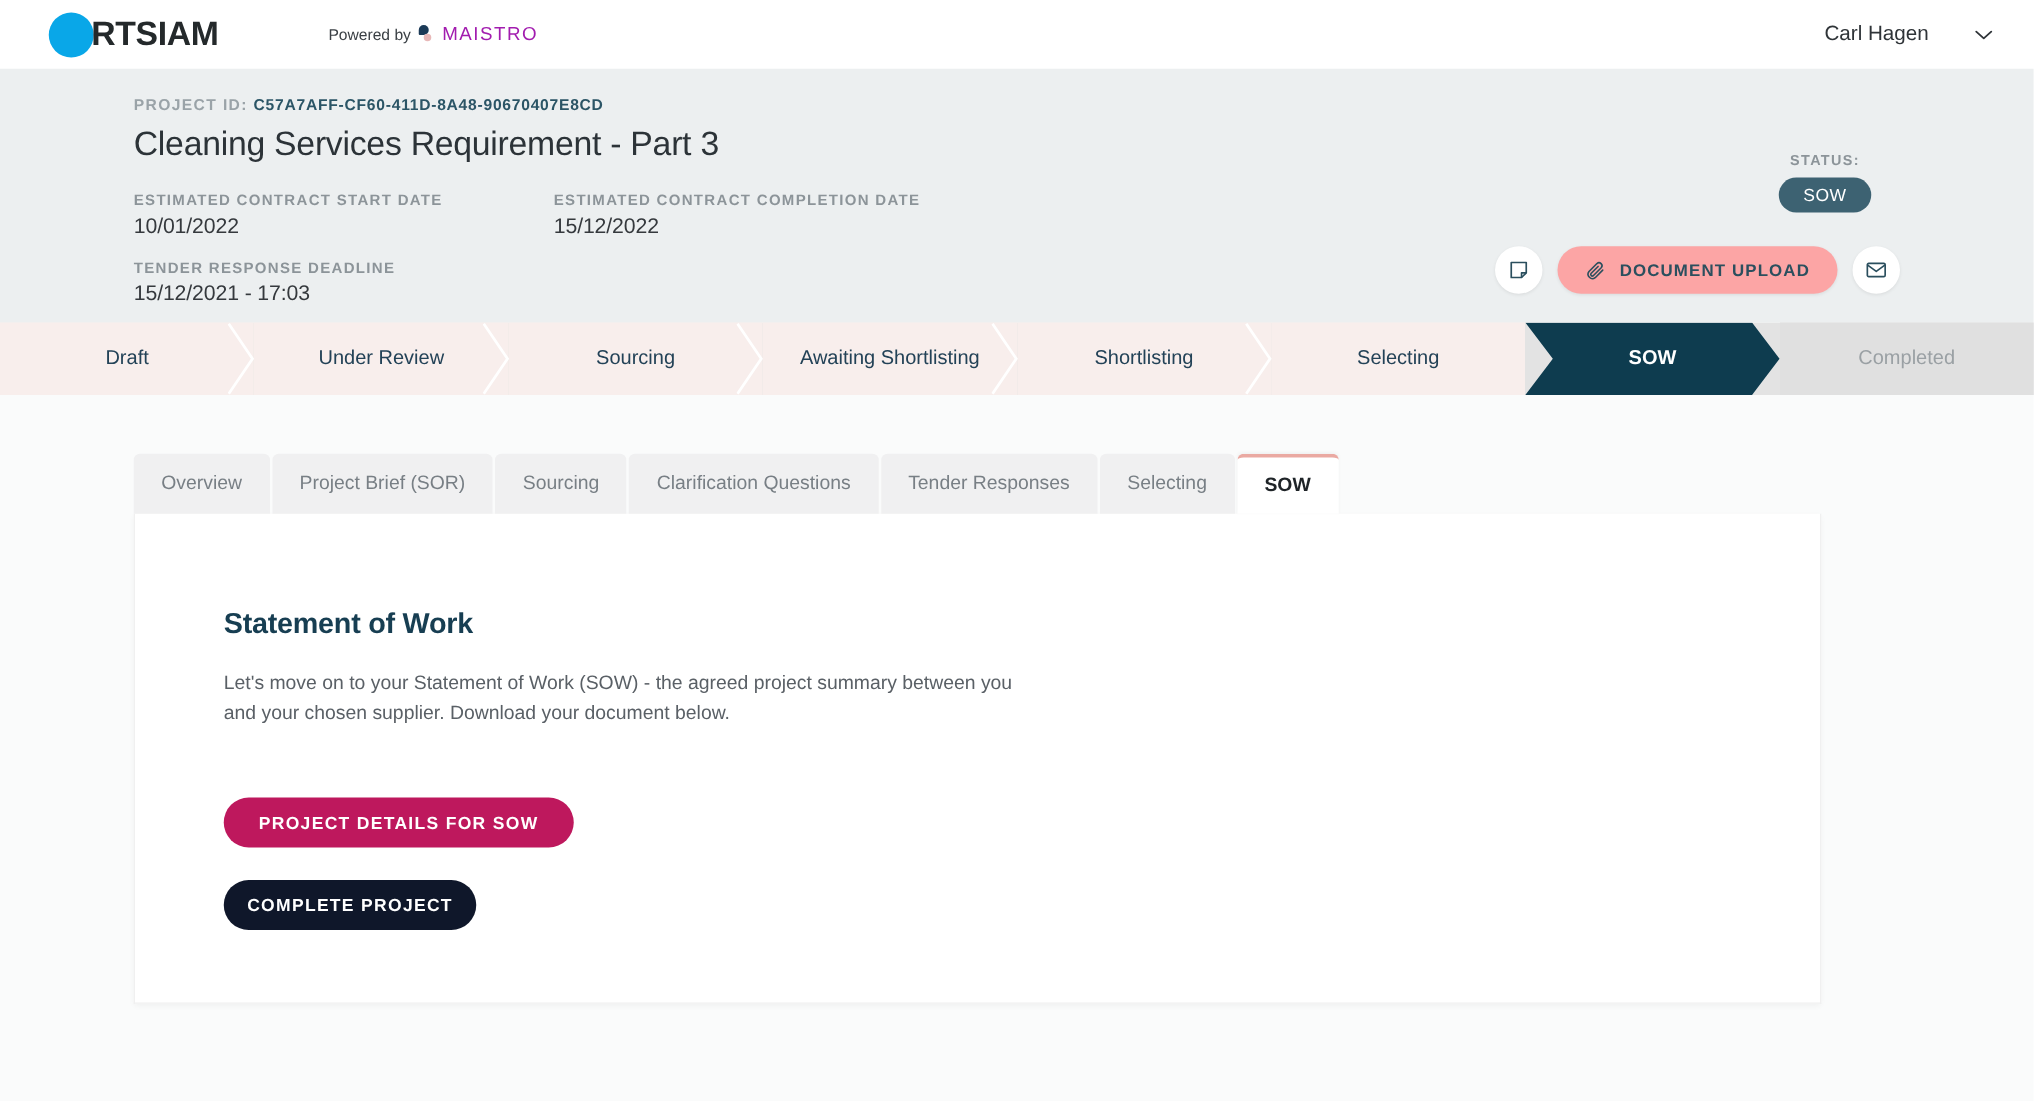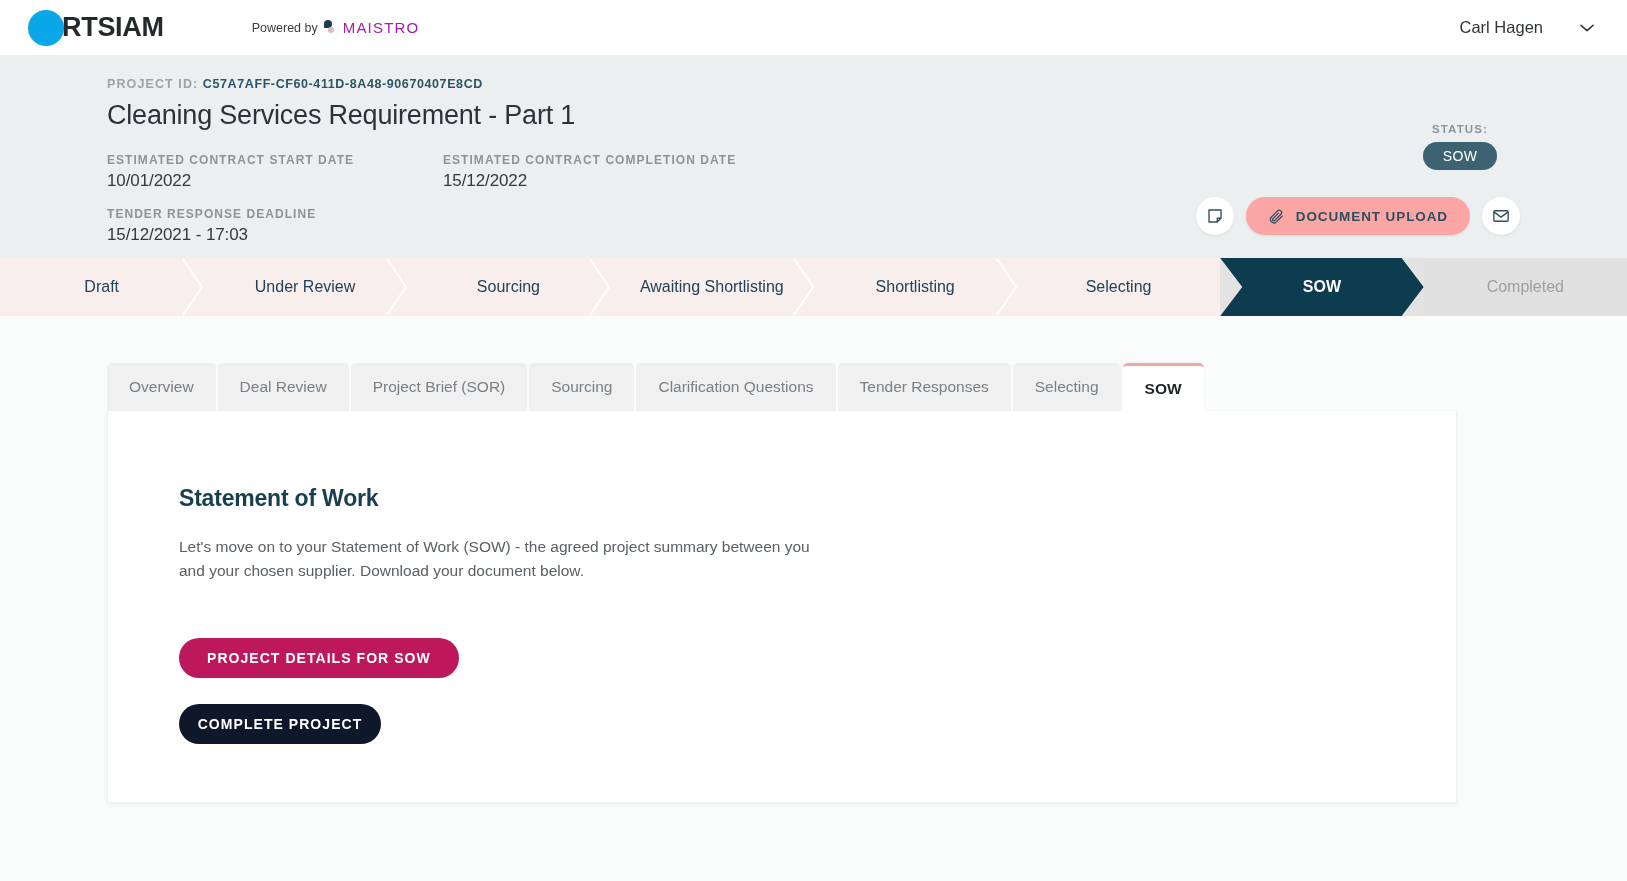--- a/index.html
+++ b/index.html
@@ -11,21 +11,21 @@
     font-family: "Liberation Sans", sans-serif;
     overflow: hidden;
   }
 
   
   .topnav {
     height: 55px;
     background: #ffffff;
     display: flex;
     align-items: center;
-    padding: 0 24px 0 28px;
+    padding: 0 24px 0 39px;
     position: relative;
     text-align: right;
   }
   .logo-wrap { display: flex; align-items: center; gap: 0; }
   .logo-dot {
     width: 36px; height: 36px;
     border-radius: 50%;
     background: #09a7e8;
     display: inline-block;
     margin-right: -2px;
@@ -342,21 +342,21 @@
   </div>
 </div>
 
 <div class="proj-header">
   <div class="inner">
     <div class="pid-row">
       <span class="pid-label">PROJECT ID:</span>
       <span class="pid-value">C57A7AFF-CF60-411D-8A48-90670407E8CD</span>
     </div>
 
-    <div class="proj-title">Cleaning Services Requirement - Part 1</div>
+    <div class="proj-title">Cleaning Services Requirement - Part 3</div>
 
     <div class="dates">
       <div class="date-col">
         <div class="date-label">ESTIMATED CONTRACT START DATE</div>
         <div class="date-value">10/01/2022</div>
       </div>
       <div class="date-col">
         <div class="date-label">ESTIMATED CONTRACT COMPLETION DATE</div>
         <div class="date-value">15/12/2022</div>
       </div>
@@ -438,23 +438,20 @@
       <span>Completed</span>
     </div>
   </div>
 
 <div class="page-body">
   <div class="tabs" id="tabstrip">
       <div class="tab">
         <span>Overview</span>
       </div>
       <div class="tab">
-        <span>Deal Review</span>
-      </div>
-      <div class="tab">
         <span>Project Brief (SOR)</span>
       </div>
       <div class="tab">
         <span>Sourcing</span>
       </div>
       <div class="tab">
         <span>Clarification Questions</span>
       </div>
       <div class="tab">
         <span>Tender Responses</span>

